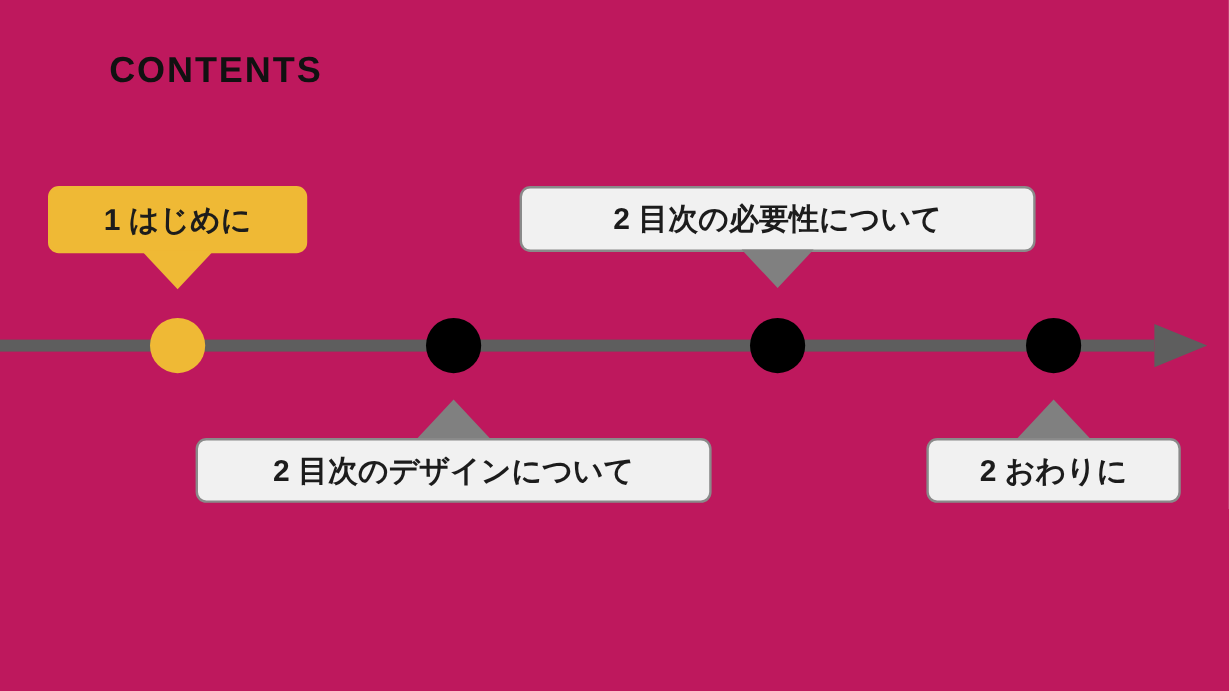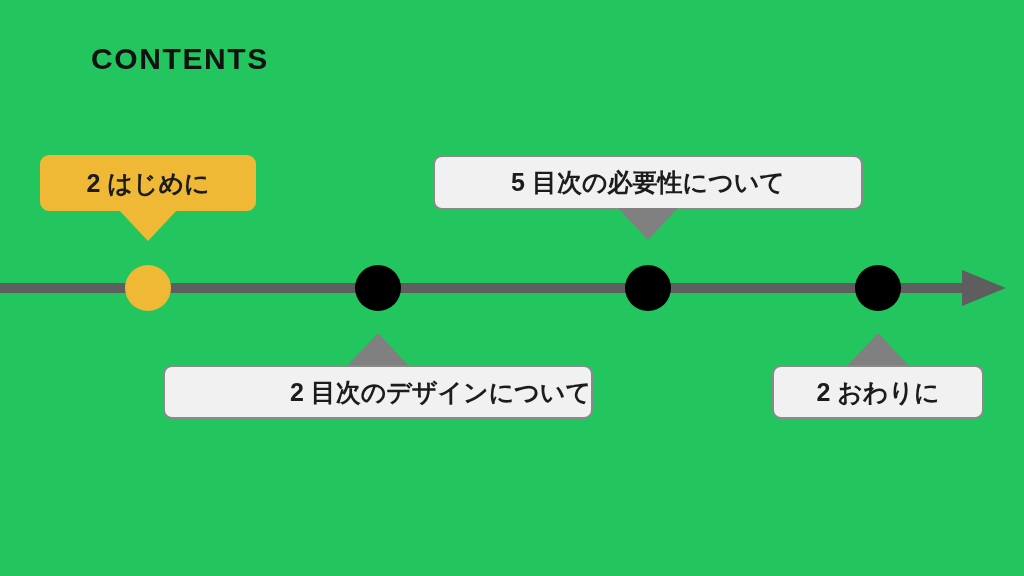--- a/index.html
+++ b/index.html
@@ -10,21 +10,21 @@
     width: 1024px;
     height: 576px;
     background: #f1f1f1;
     font-family: "Liberation Sans", "DejaVu Sans", sans-serif;
     overflow: hidden;
   }
   #slide {
     position: relative;
     width: 1024px;
     height: 576px;
-    background: #22c55e;
+    background: #be185d;
   }
 
   
   #page-title {
     position: absolute;
     left: 91px;
     top: 40px;
     font-size: 30px;
     font-weight: bold;
     letter-spacing: 1.6px;
@@ -116,33 +116,33 @@
 <div id="slide">
 
   <div id="page-title">CONTENTS</div>
 
   <div id="timeline-axis">
     <div id="timeline-line"></div>
     <div id="timeline-arrowhead"></div>
   </div>
 
   <div class="callout filled" style="left:40px; top:155px; width:216px; height:56px;">
-    <span>2 はじめに</span>
+    <span>1 はじめに</span>
   </div>
   <div class="pointer down accent" style="left:118px; top:209px;"></div>
   <div class="milestone-dot accent" style="left:125px; width:46px; height:46px;"></div>
 
   <div class="milestone-dot dark" style="left:355px; width:46px; height:46px;"></div>
   <div class="pointer up gray" style="left:348px; top:333px;"></div>
-  <div class="callout outlined" style="left:163px; top:365px; width:430px; height:54px;justify-content:flex-end;">
+  <div class="callout outlined" style="left:163px; top:365px; width:430px; height:54px;">
     <span>2 目次のデザインについて</span>
   </div>
 
   <div class="callout outlined" style="left:433px; top:155px; width:430px; height:55px;">
-    <span>5 目次の必要性について</span>
+    <span>2 目次の必要性について</span>
   </div>
   <div class="pointer down gray" style="left:618px; top:208px;"></div>
   <div class="milestone-dot dark" style="left:625px; width:46px; height:46px;"></div>
 
   <div class="milestone-dot dark" style="left:855px; width:46px; height:46px;"></div>
   <div class="pointer up gray" style="left:848px; top:333px;"></div>
   <div class="callout outlined" style="left:772px; top:365px; width:212px; height:54px;">
     <span>2 おわりに</span>
   </div>
 

